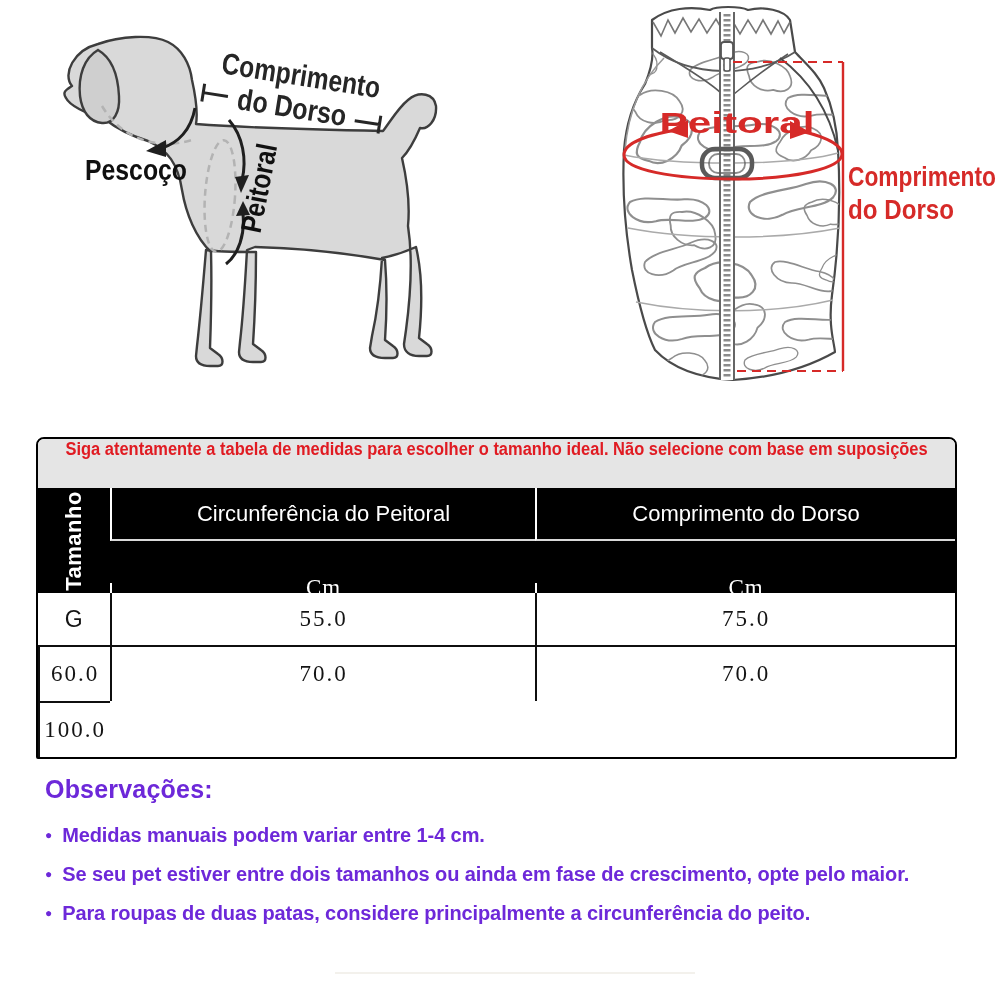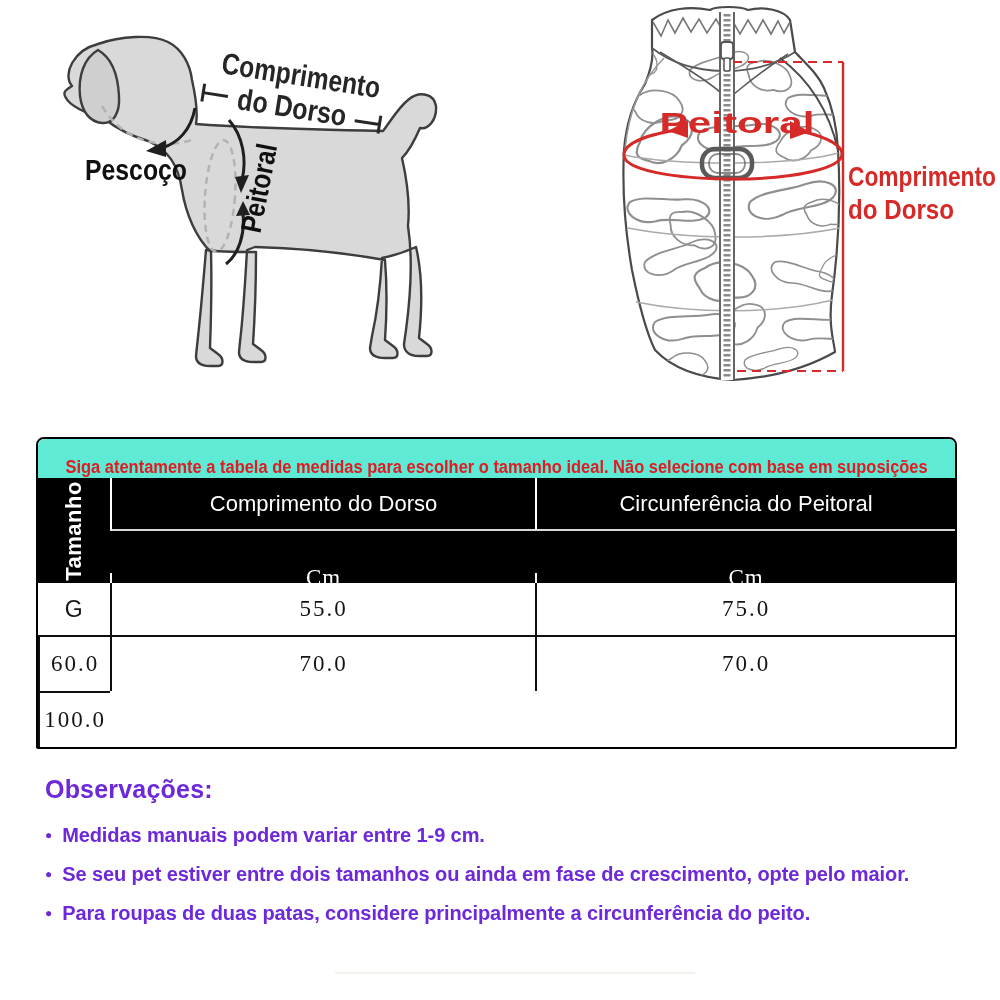--- a/index.html
+++ b/index.html
@@ -3,21 +3,21 @@
 <meta charset="utf-8">
 <style>
   html,body{margin:0;padding:0;background:#fff;}
   .canvas{position:relative;width:1000px;height:1000px;background:#ffffff;overflow:hidden;
           font-family:"Liberation Sans",sans-serif;}
   svg text{font-family:"Liberation Sans",sans-serif;}
 
   
   .table-wrap{position:absolute;left:36px;top:437px;width:917px;border:2px solid #000;
               border-radius:8px 8px 2px 2px;overflow:hidden;background:#fff;}
-  .notice-row{height:39px;display:flex;align-items:flex-end;justify-content:center;background:#5eead4;}
+  .notice-row{height:49px;display:flex;align-items:flex-start;justify-content:center;background:#e5e5e5;}
   .notice-row span{display:inline-block;white-space:nowrap;color:#e01b22;font-weight:bold;
                    font-size:17.5px;transform:scaleX(.94);}
   .head-block{display:grid;grid-template-columns:72px 425px 1fr;grid-template-rows:53px 52px;
               background:#000;color:#fff;}
   .cell-tamanho{grid-row:1/3;display:flex;align-items:center;justify-content:center;}
   .cell-tamanho span{transform:rotate(-90deg);font-weight:bold;font-size:22px;letter-spacing:.5px;white-space:nowrap;}
   .cell-h{display:flex;align-items:center;justify-content:center;font-size:22px;font-weight:400;
           border-left:2px solid #fff;border-bottom:2px solid #d9d9d9;}
   .cell-u{display:flex;align-items:center;justify-content:center;border-left:2px solid #fff;
           font-family:"Liberation Serif",serif;font-size:23px;letter-spacing:1px;margin-top:42px;}
@@ -164,43 +164,43 @@
   </svg>
 
   <div class="table-wrap">
     <div class="notice-row">
       <span>Siga atentamente a tabela de medidas para escolher o tamanho ideal. Não selecione com base em suposições</span>
     </div>
     <div class="head-block">
       <div class="cell-tamanho">
         <span>Tamanho</span>
       </div>
+      <div class="cell-h">Circunferência do Peitoral</div>
       <div class="cell-h">Comprimento do Dorso</div>
-      <div class="cell-h">Circunferência do Peitoral</div>
       <div class="cell-u">Cm</div>
       <div class="cell-u">Cm</div>
     </div>
     <div class="data-block">
       <div class="dcell size c1 h52">G</div>
       <div class="dcell num  c2 h52">55.0</div>
       <div class="dcell num  c3 h52">75.0</div>
 
       <div class="dcell num  c2 h54 rowline">60.0</div>
       <div class="dcell num  c3 h54 rowline">70.0</div>
 
       <div class="dcell num  c2 h54 rowline">70.0</div>
       <div class="dcell num  c3 h54 rowline">100.0</div>
     </div>
   </div>
 
   <div class="notes">
     <div class="notes-title">Observações:</div>
     <div class="note-item">
       <span class="bullet">●</span>
-      <span>Medidas manuais podem variar entre 1-9 cm.</span>
+      <span>Medidas manuais podem variar entre 1-4 cm.</span>
     </div>
     <div class="note-item">
       <span class="bullet">●</span>
       <span>Se seu pet estiver entre dois tamanhos ou ainda em fase de crescimento, opte pelo maior.</span>
     </div>
     <div class="note-item">
       <span class="bullet">●</span>
       <span>Para roupas de duas patas, considere principalmente a circunferência do peito.</span>
     </div>
   </div>

